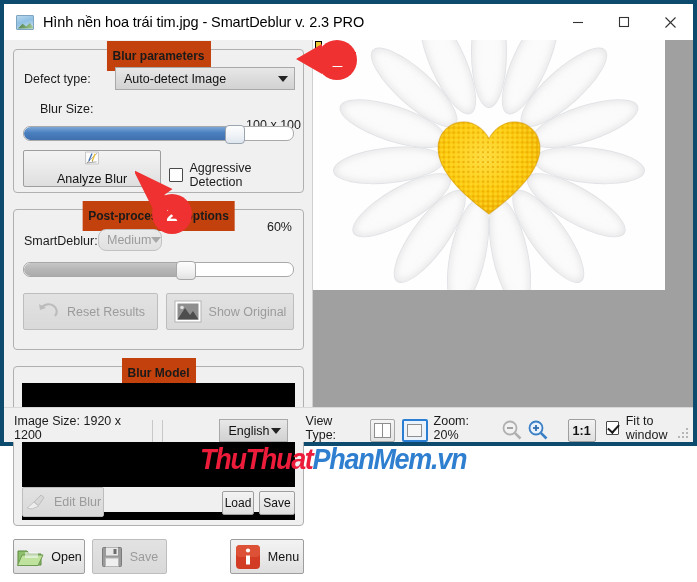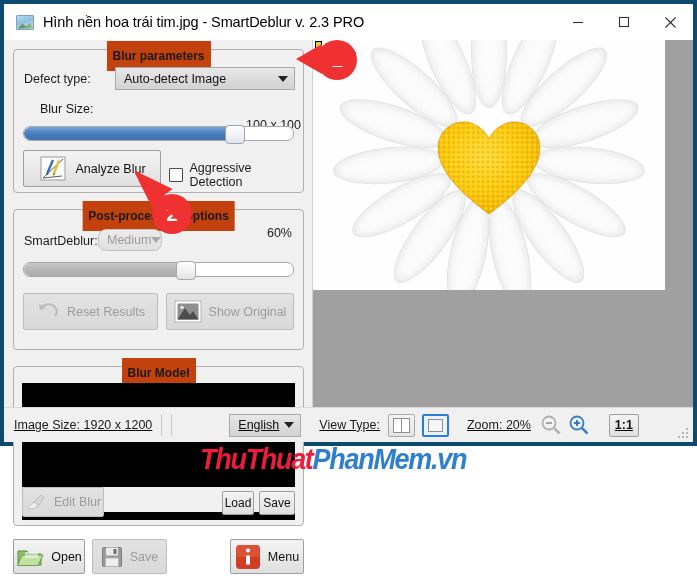--- a/index.html
+++ b/index.html
@@ -125,21 +125,21 @@
     content:""; position:absolute; left:3.5px; top:0px; width:5px; height:9px;
     border:solid #1a1a1a; border-width:0 2px 2px 0; transform:rotate(42deg);
   }
 
   .blackbox { position:absolute; background:#000; }
 
   
   .bottombar {
     position:absolute; left:0; right:0; bottom:0; height:35px;
     background:#f0f0f0; border-top:1px solid #d8d8d8;
-    display:flex; align-items:center;text-decoration:underline;
+    display:flex; align-items:flex-end;
   }
   .status-sep { width:1px; height:22px; background:#c8c8c8; margin:0 9px; }
 
   .magbtn {
     width:24px; height:24px; border-radius:50%;
     display:flex; align-items:center; justify-content:center;
   }
 
   .viewbtn {
     width:27px; height:23px; border:1px solid #a8a8a8; border-radius:2px;
@@ -231,21 +231,21 @@
         </div>
 
         <div class="lbl" style="position:absolute; left:10px; top:52px;margin-left:16px;">Blur Size:</div>
         <div class="lbl" style="position:absolute; right:2px; top:52px;margin-top:16px;">100 x 100</div>
 
         <div class="slider-track" style="left:9px; top:76px; width:271px;">
           <div class="slider-fill blue" style="width:78%;"></div>
           <div class="slider-knob" style="left:calc(78% - 9px);"></div>
         </div>
 
-        <div class="btn plain" style="position:absolute; left:9px; top:100px; width:138px; height:37px;">
+        <div class="btn plain" style="position:absolute; left:9px; top:100px; width:138px; height:37px;flex-direction:column;">
           <svg width="30" height="27" viewBox="0 0 30 27">
             <rect x="3" y="2" width="24" height="23" fill="#fdfdfd" stroke="#9b9b9b" stroke-width="1"></rect>
             <line x1="5" y1="23" x2="25" y2="4" stroke="#5b5b5b" stroke-width="1"></line>
             <line x1="5" y1="23" x2="24" y2="21" stroke="#5b5b5b" stroke-width="1"></line>
             <path d="M15 5 L9 19" stroke="#3a6fb5" stroke-width="2.4"></path>
             <path d="M8.3 20.6 L9.3 18.2 L10.6 19.1 Z" fill="#2b3a55"></path>
             <path d="M21 5.5 L15.5 19.5" stroke="#e8c234" stroke-width="2.6"></path>
             <path d="M15 20.8 L15.8 18.4 L17.1 19.1 Z" fill="#3a3a3a"></path>
           </svg>
           <span>Analyze Blur</span>
@@ -258,21 +258,21 @@
       </div>
 
       <div class="group" style="left:9px; top:169px; width:291px; height:141px;">
         <div class="group-title">Post-processing options</div>
 
         <div class="lbl" style="position:absolute; left:10px; top:24px;">SmartDeblur:</div>
         <div class="combo dis" style="position:absolute; left:84px; top:19px; width:64px; height:22px;">
           <span>Medium</span>
           <span class="caret dis"></span>
         </div>
-        <div class="lbl" style="position:absolute; right:11px; top:16px;">60%</div>
+        <div class="lbl" style="position:absolute; right:11px; top:10px;">60%</div>
 
         <div class="slider-track" style="left:9px; top:52px; width:271px;">
           <div class="slider-fill grey" style="width:60%;"></div>
           <div class="slider-knob grey" style="left:calc(60% - 9px);"></div>
         </div>
 
         <div class="btn dis" style="position:absolute; left:152px; top:83px; width:128px; height:37px;">
           <svg width="28" height="23" viewBox="0 0 28 23">
             <rect x="1" y="1" width="26" height="21" fill="#fff" stroke="#b4b4b4"></rect>
             <rect x="3.5" y="3.5" width="21" height="16" fill="#8f8f8f"></rect>
@@ -424,21 +424,21 @@
         <rect x="0.5" y="0.5" width="16" height="14" fill="#fff" stroke="#8e8e8e"></rect>
         <line x1="8.5" y1="0.5" x2="8.5" y2="14.5" stroke="#8e8e8e"></line>
       </svg>
     </div>
     <div class="viewbtn sel" style="margin-left:7px;">
       <svg width="15" height="13" viewBox="0 0 15 13">
         <rect x="0.5" y="0.5" width="14" height="12" fill="#f6f6f6" stroke="#8e8e8e"></rect>
       </svg>
     </div>
 
-    <span class="lbl" style="margin-left:18px;">Zoom: 20%</span>
+    <span class="lbl" style="margin-left:6px;">Zoom: 20%</span>
 
     <div class="magbtn" style="margin-left:8px;">
       <svg width="22" height="22" viewBox="0 0 22 22">
         <circle cx="9" cy="9" r="6.5" fill="#f2f2f2" stroke="#b0b0b0" stroke-width="1.8"></circle>
         <line x1="13.8" y1="13.8" x2="19.5" y2="19.5" stroke="#b0b0b0" stroke-width="2.6"></line>
         <line x1="6" y1="9" x2="12" y2="9" stroke="#9a9a9a" stroke-width="1.8"></line>
       </svg>
     </div>
     <div class="magbtn" style="margin-left:4px;">
       <svg width="22" height="22" viewBox="0 0 22 22">
@@ -446,20 +446,24 @@
         <line x1="13.8" y1="13.8" x2="19.5" y2="19.5" stroke="#3b7fc4" stroke-width="2.6"></line>
         <line x1="6" y1="9" x2="12" y2="9" stroke="#2f6fb0" stroke-width="1.8"></line>
         <line x1="9" y1="6" x2="9" y2="12" stroke="#2f6fb0" stroke-width="1.8"></line>
       </svg>
     </div>
 
     <div class="btn plain" style="width:30px; height:23px; margin-left:18px; font-weight:bold; font-size:12.5px;">
       <span>1:1</span>
     </div>
 
+    <div class="checkbox-row" style="margin-left:10px;">
+      <span class="checkbox checked"></span>
+      <span class="lbl">Fit to window</span>
+    </div>
 
     <svg width="12" height="12" viewBox="0 0 12 12" style="position:absolute;right:3px;bottom:2px;">
       <g fill="#b6b6b6">
         <rect x="8" y="8" width="2" height="2"></rect>
           <rect x="4" y="8" width="2" height="2"></rect>
         <rect x="8" y="4" width="2" height="2"></rect>
           <rect x="0" y="8" width="2" height="2"></rect>
         <rect x="4" y="4" width="2" height="2"></rect>
           <rect x="8" y="0" width="2" height="2"></rect>
       </g>

